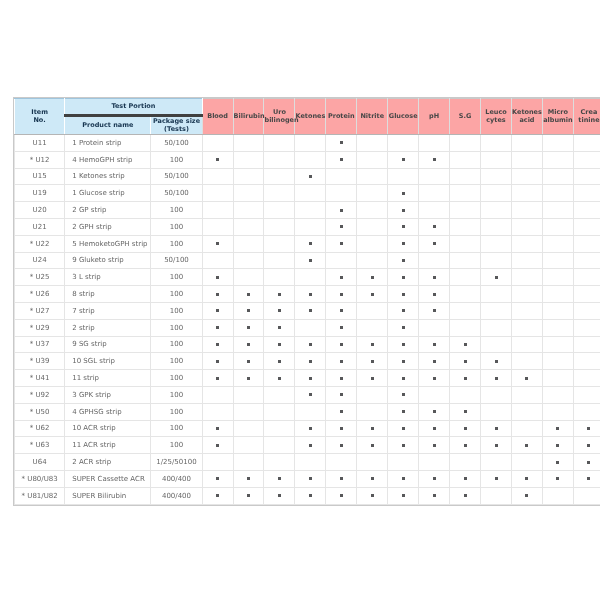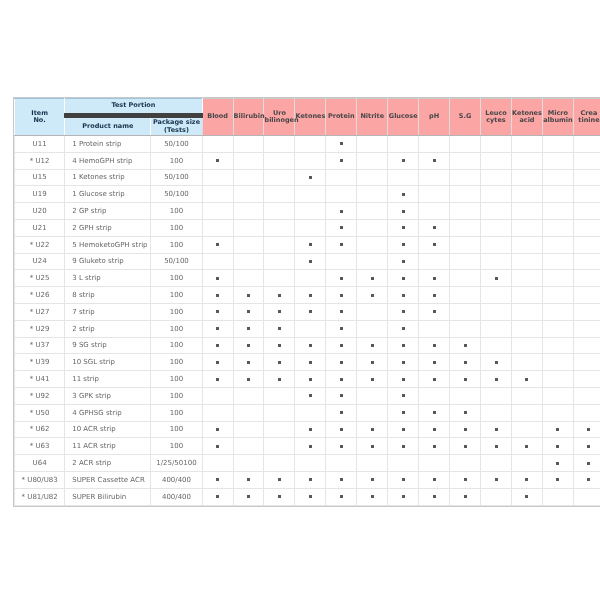--- a/index.html
+++ b/index.html
@@ -39,21 +39,21 @@
     height: 17px;
     box-sizing: border-box;
   }
   th.th-blue {
     background: #cee9f7;
     color: #16344f;
     border: 1px solid #ffffff;
     border-top: 1px solid #9fc5dd;
   }
   th.th-sub {
-    border-top: 5px solid #404040;
+    border-top: 3px solid #404040;
   }
   th.th-gray {
     background: #fca5a5;
     color: #474747;
     border: 1px solid #dddddd;
     border-top: 1px solid #c9c9c9;
   }
   thead tr:last-child th, thead th[rowspan] {
     border-bottom: 1px solid #b5b5b5;
   }

